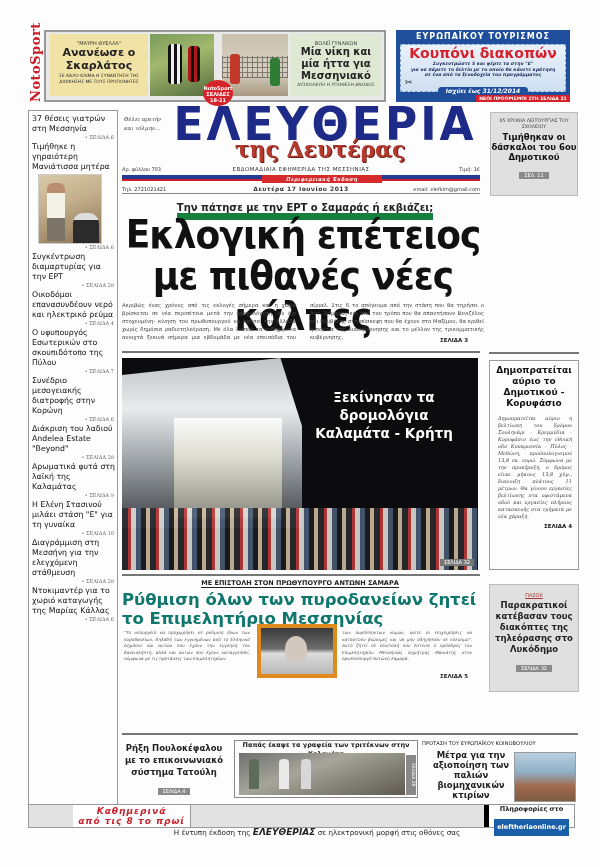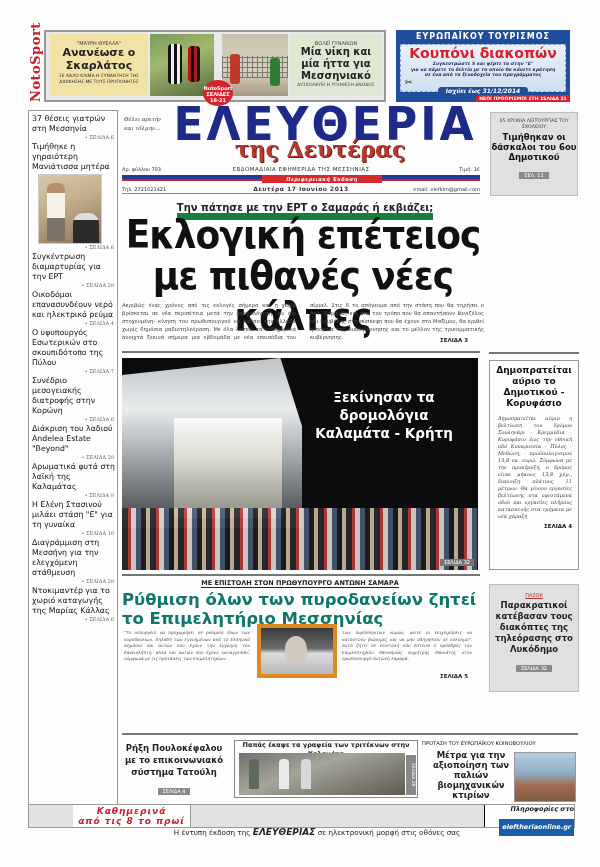--- a/index.html
+++ b/index.html
@@ -116,21 +116,21 @@
   .euro-box { left: 422px; top: 750px; width: 98px; text-align: center; }
   .euro-box .head { font-size: 8.5px; font-weight: bold; line-height: 10px; color: #222; }
   .euro-box .pg { display:inline-block; background:#8a8a8a; color:#fff; font-size:5px; padding:0 5px; margin-top:2px; line-height:7px; }
   .euro-photo { left: 514px; top: 752px; width: 62px; height: 50px; background: linear-gradient(180deg,#b9cfdf 0%,#8fb0c6 40%,#a2694c 70%,#7d5b43 100%); border: 1px solid #999; }
 
   
   .footer { left: 28px; top: 804px; width: 547px; height: 24px; border: 1px solid #999; background: #e2e2e2; }
   .footer .daily { position: absolute; left: 0; top: 0; width: 118px; height: 22px; background: #fff; color: #c8202a; font-style: italic; font-weight: bold; font-size: 9px; line-height: 10px; text-align: center; padding-top: 1px; letter-spacing: 1px; border-right: 1px solid #999; margin-left: 44px; }
   .footer .mid { position: absolute; left: 122px; top: 0; width: 332px; height: 22px; font-size: 7.2px; line-height: 22px; text-align: center; color: #222; margin-top: 16px; }
   .footer .mid b { font-style: italic; font-size: 9px; }
-  .footer .info { position: absolute; right: 0; top: 0; width: 90px; height: 22px; background: #fff; text-align: right; border-left: 1px solid #000000; font-style: italic; }
+  .footer .info { position: absolute; right: 0; top: 0; width: 90px; height: 22px; background: #fff; text-align: center; border-left: 5px solid #000000; }
   .footer .info .t { font-size: 6.5px; font-weight: bold; color: #222; line-height: 9px; }
   .footer .info .url { display:inline-block; background: #1a5da8; color: #fff; font-size: 6.5px; font-weight: bold; padding: 4px 3px; line-height: 9px; }
 </style>
 </head>
 <body>
 
 <div class="abs notosport">NotoSport</div>
 <div class="abs sport-strip"></div>
 <div class="abs sport-box1">
   <div class="kicker">"ΜΑΥΡΗ ΘΥΕΛΛΑ"</div>

